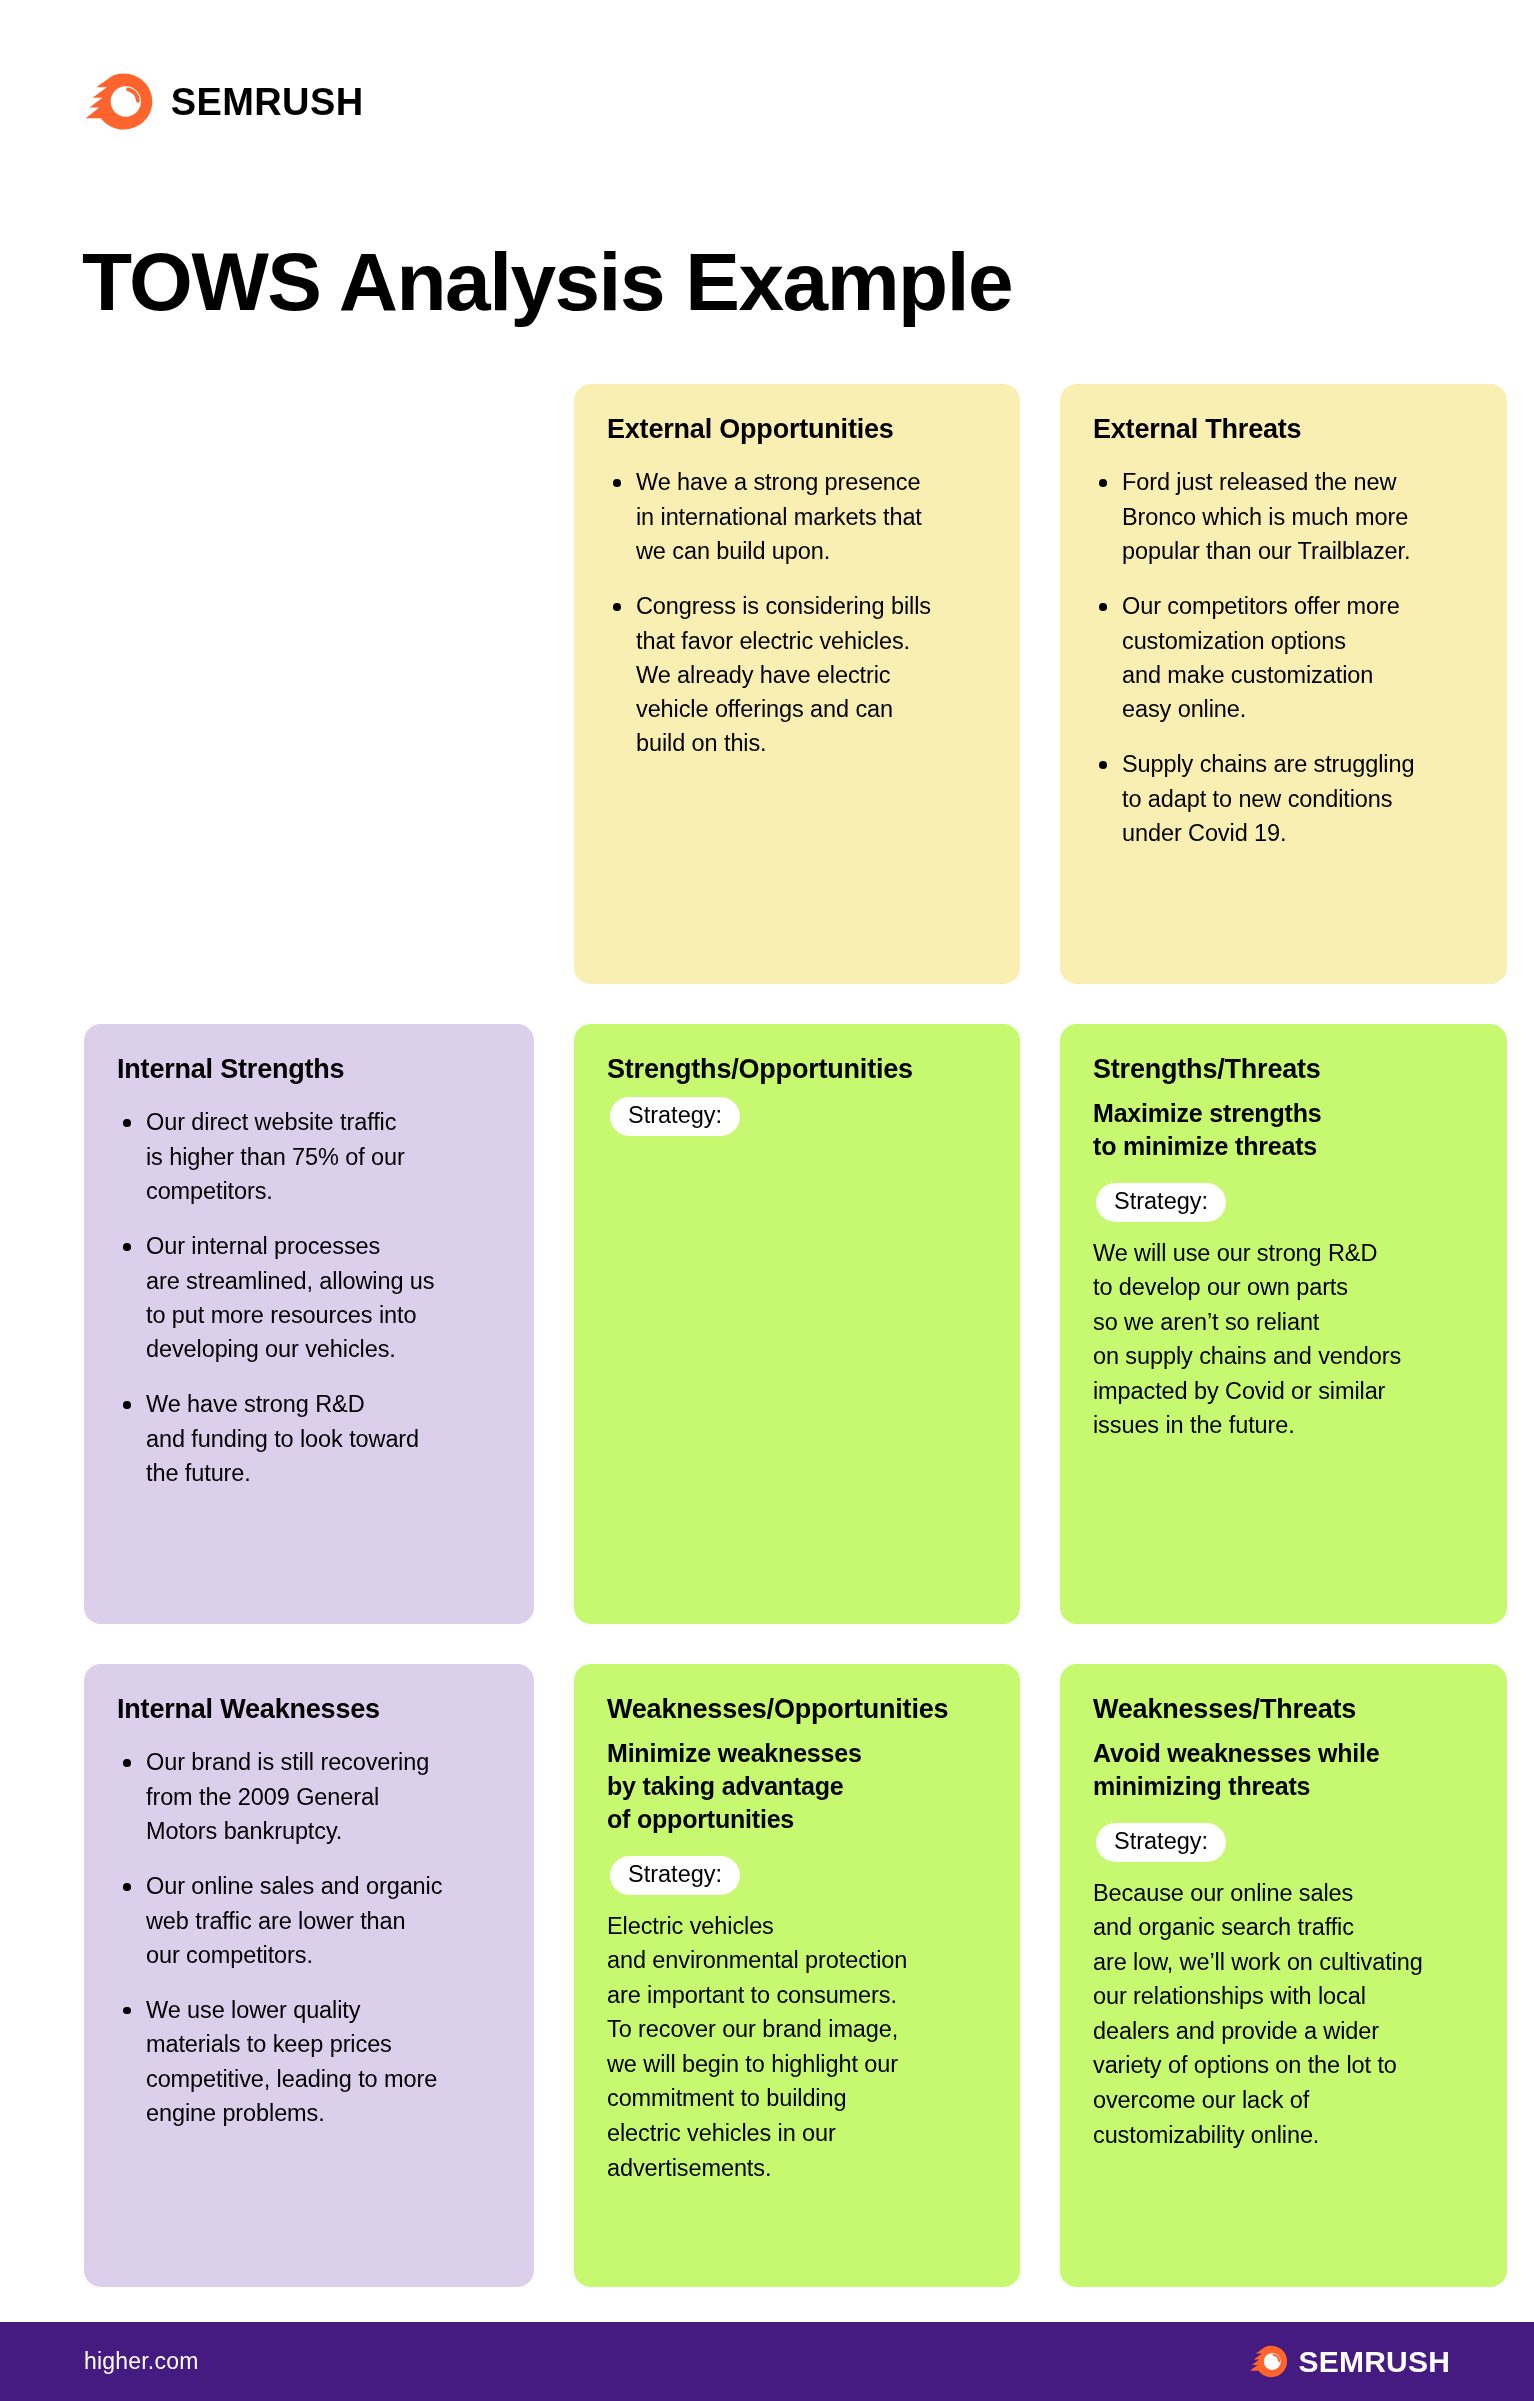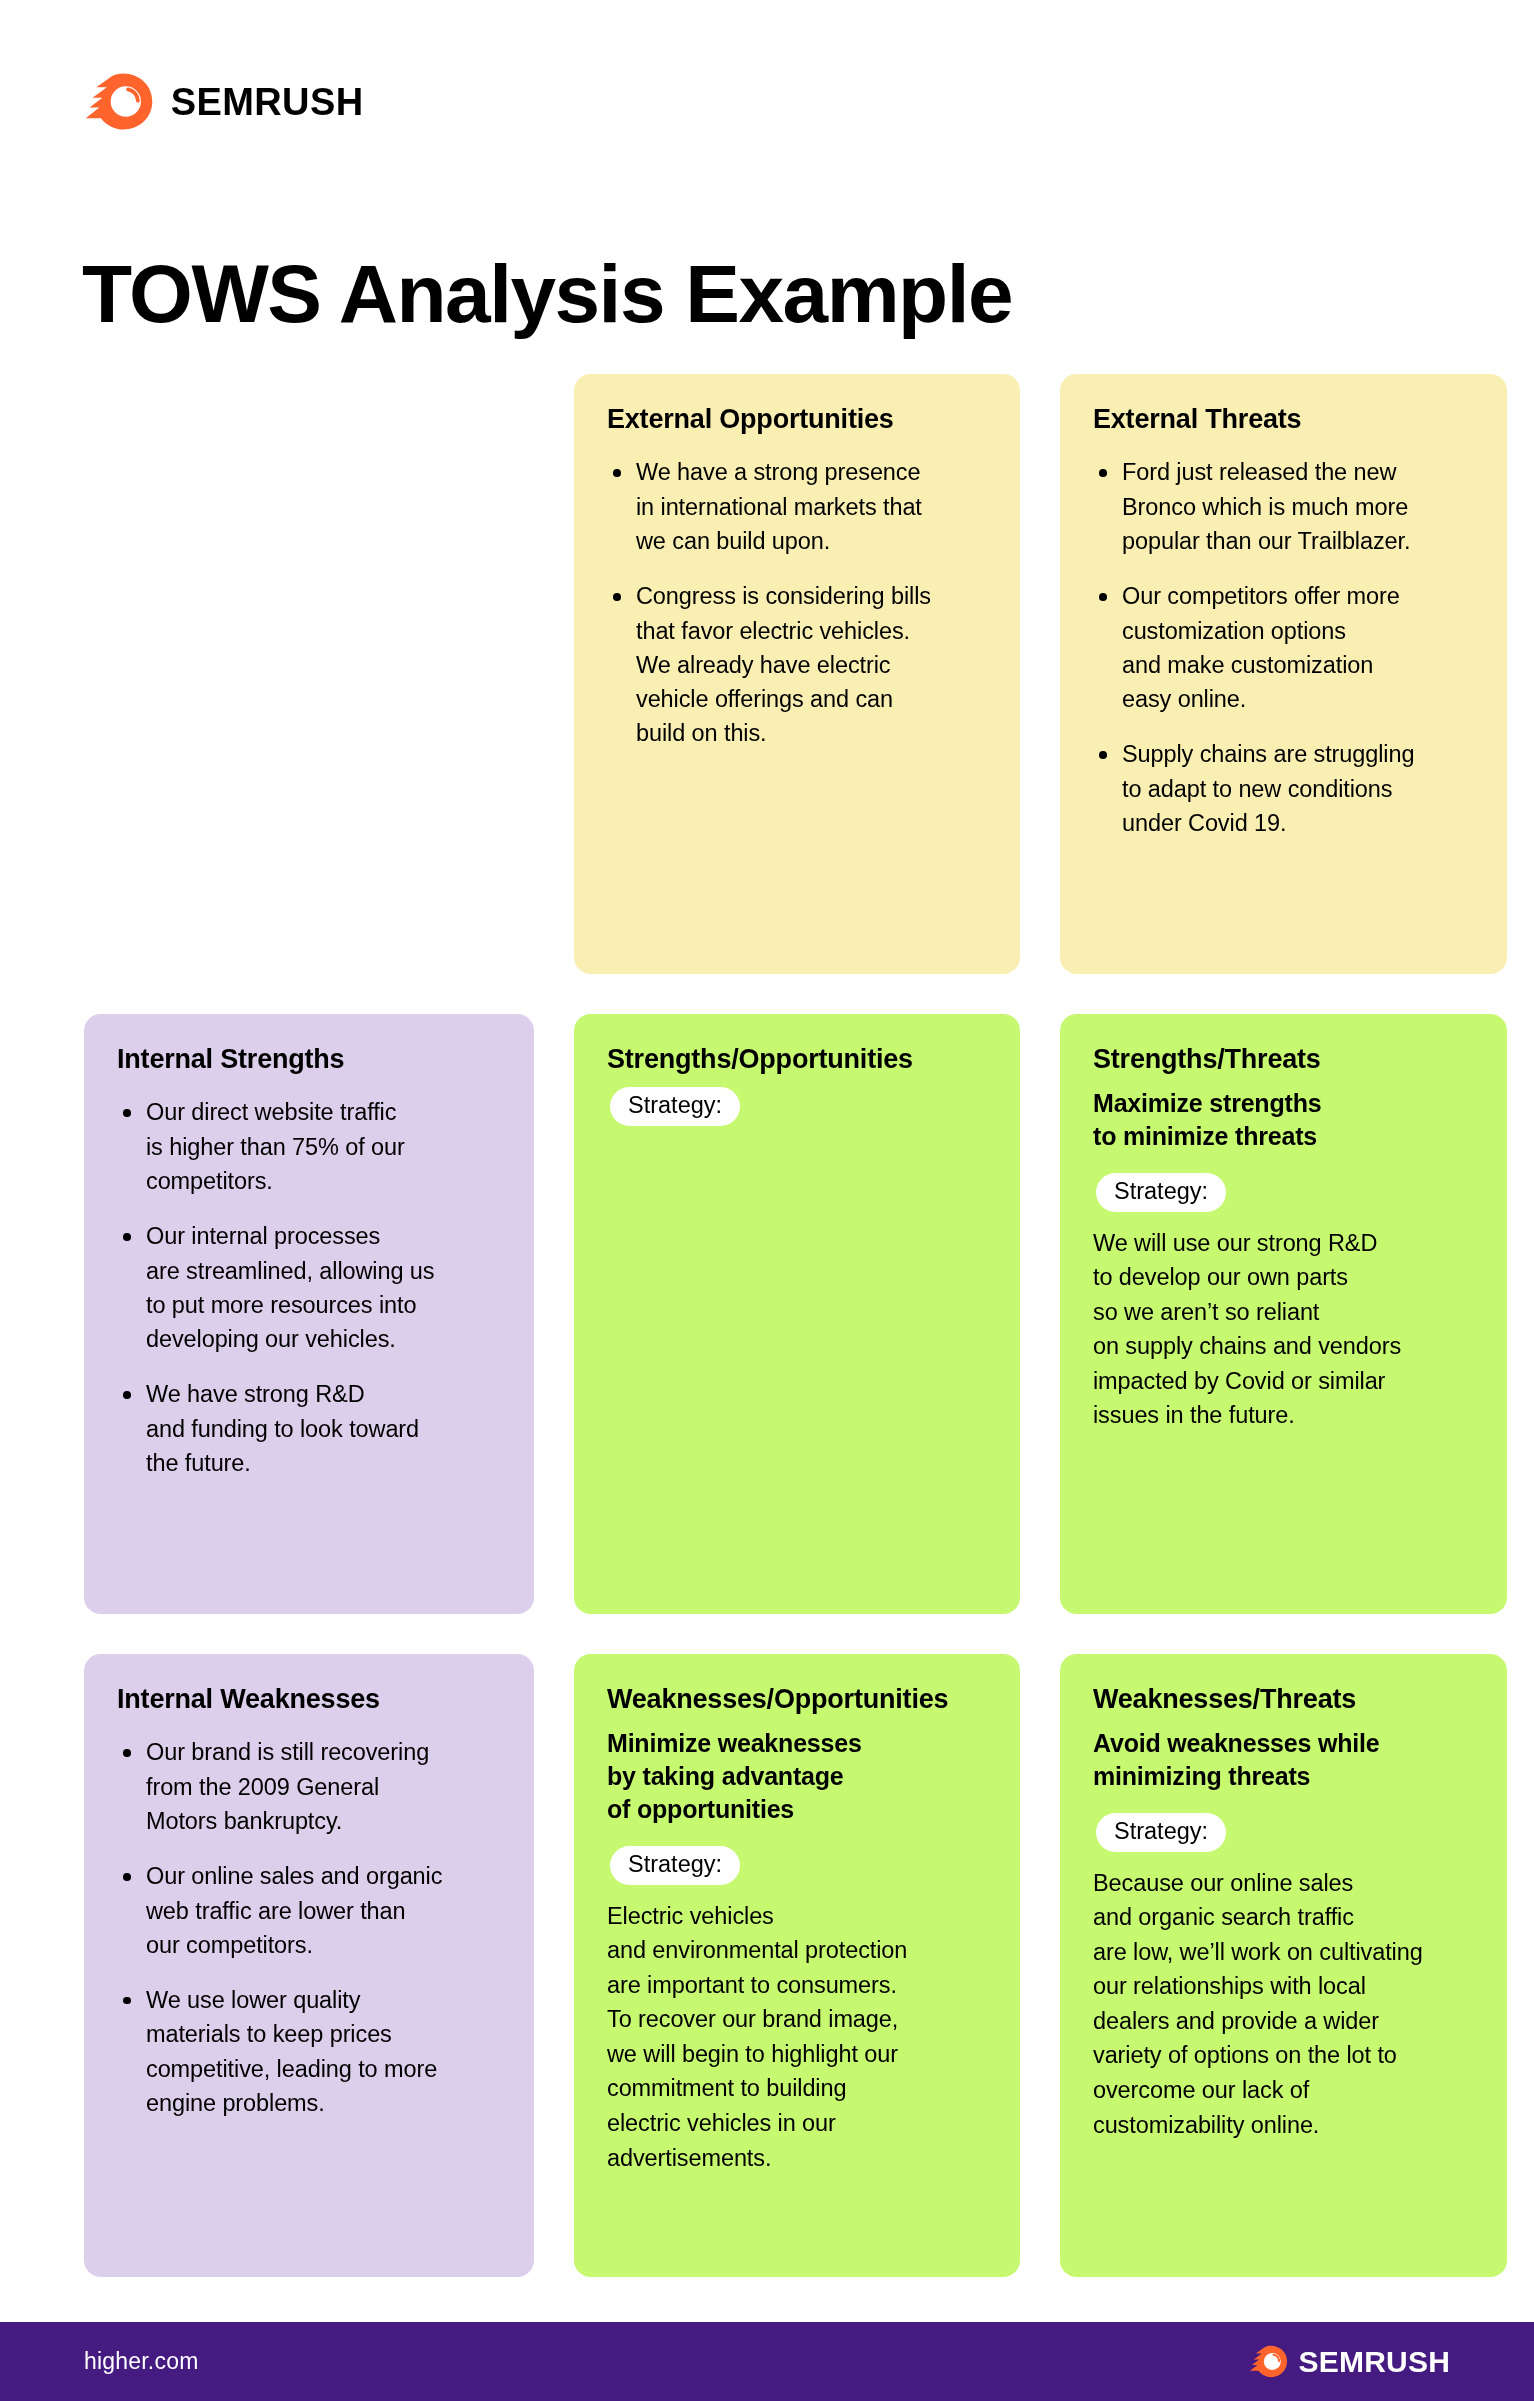--- a/index.html
+++ b/index.html
@@ -35,33 +35,33 @@
     font-size: 38px;
     font-weight: 800;
     letter-spacing: 0.4px;
     color: #000000;
     line-height: 1;
     white-space: nowrap;
   }
   .page-title {
     position: absolute;
     left: 82px;
-    top: 196px;
+    top: 184px;
     font-size: 82px;
     font-weight: 800;
     letter-spacing: -1.5px;
     line-height: 1.05;
     white-space: nowrap;
   }
 
   
   .tows-grid {
     position: absolute;
     left: 84px;
-    top: 374px;
+    top: 384px;
     width: 1367px;
     display: grid;
     grid-template-columns: 450px 446px 447px;
     grid-template-rows: 600px 600px 623px;
     column-gap: 9px;
     row-gap: 9px;
     gap: 40px;
   }
   .cell {
     border-radius: 16.7px;

